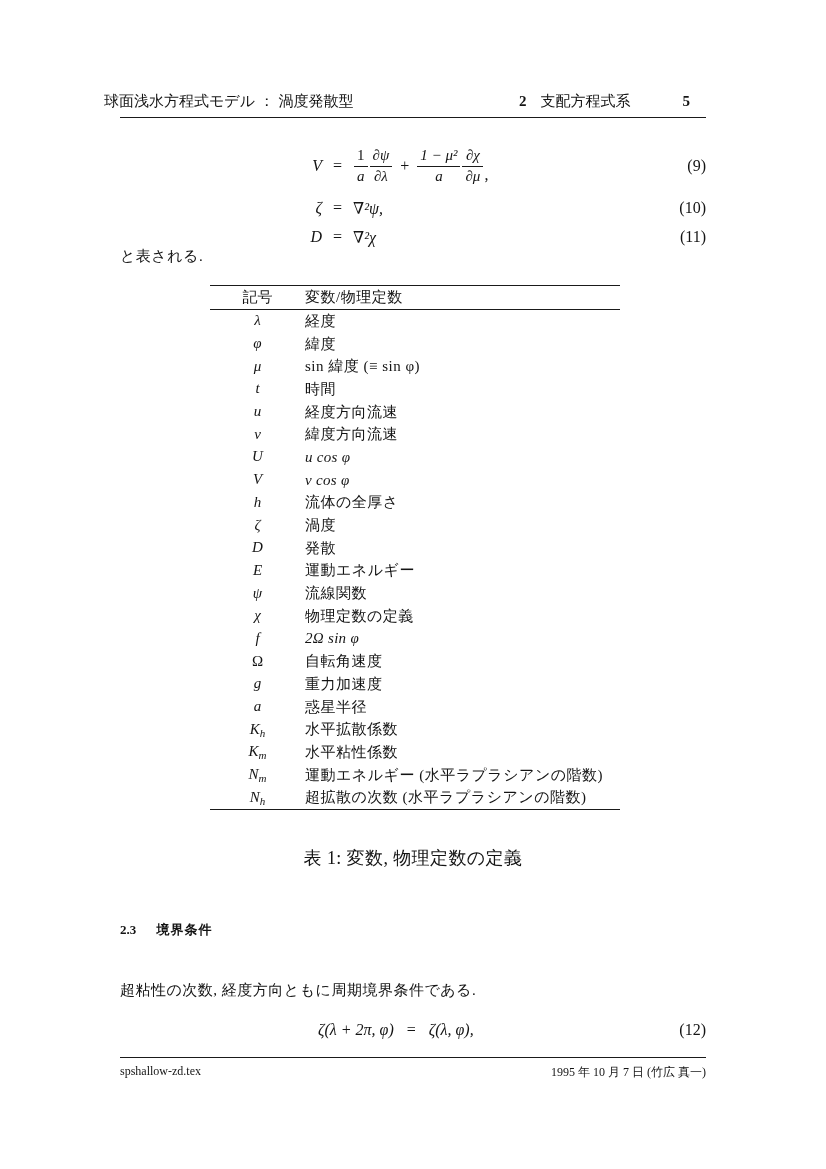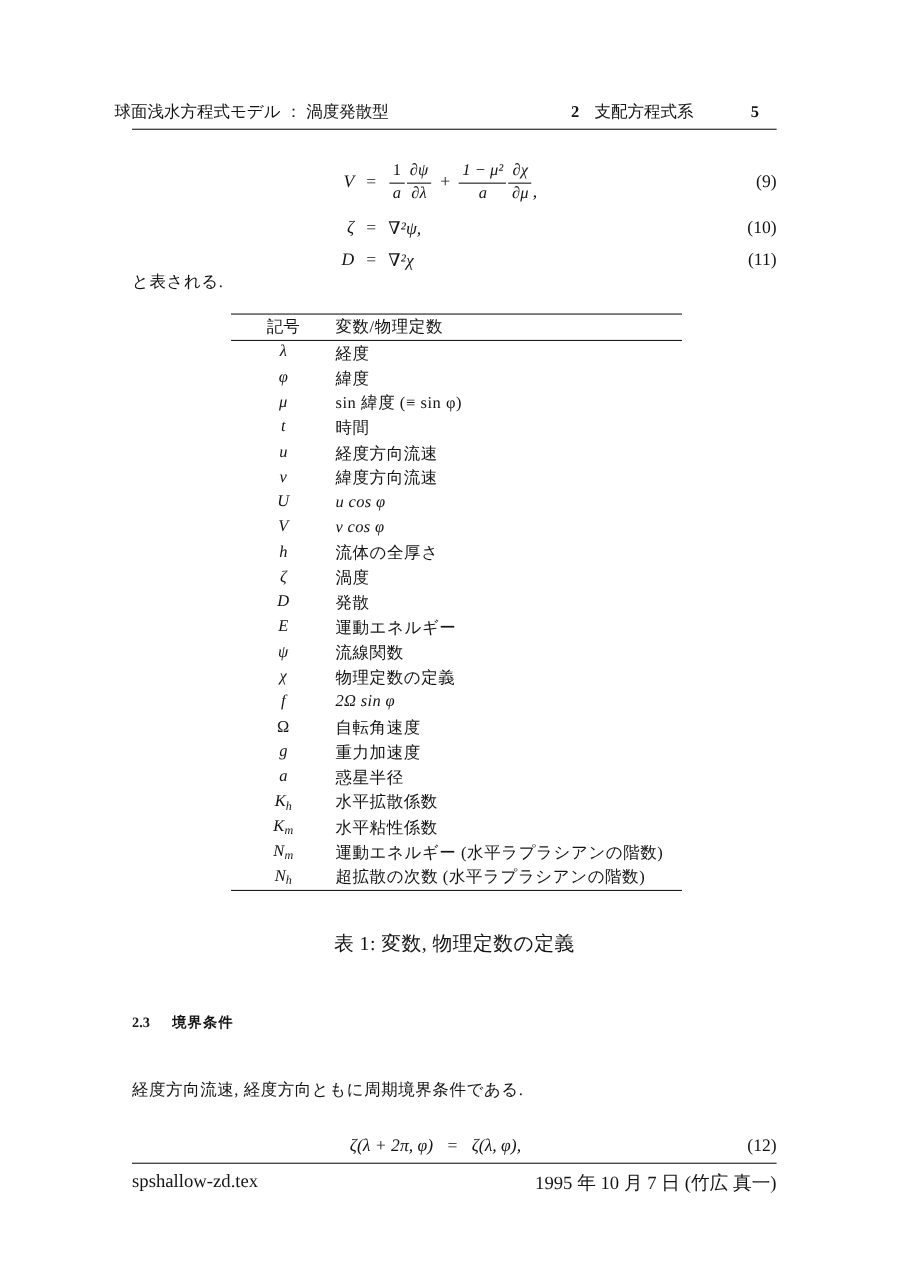--- a/index.html
+++ b/index.html
@@ -60,21 +60,21 @@
   #caption { position:absolute; left:120px; top:846px; width:586px;
              text-align:center; font-size:18px; letter-spacing:0.4px; }
 
   
   #sechead { position:absolute; left:120px; top:921px; font-size:13px; font-weight:bold; }
   #sechead .no { font-family:"Liberation Serif","DejaVu Serif",serif; margin-right:17px; }
   #sechead .ttl { font-family:"Liberation Sans","DejaVu Sans",sans-serif; letter-spacing:1px; }
 
   
   #ftr { position:absolute; left:120px; top:1064px; width:586px;
-         display:flex; justify-content:space-between; font-size:17px; }
+         display:flex; justify-content:space-between; font-size:12px; }
 </style>
 </head>
 <body>
 
 <div id="hdr">
   <span class="sans">球面浅水方程式モデル ： 渦度発散型</span>
   <span class="right">
     <span class="secno">2</span>
     <span class="sectitle sans">支配方程式系</span>
     <span class="pageno">5</span>
@@ -251,23 +251,23 @@
 </div>
 </div>
 
 <div id="caption">表 1: 変数, 物理定数の定義</div>
 
 <div id="sechead">
   <span class="no">2.3</span>
   <span class="ttl">境界条件</span>
 </div>
 
-<div class="bodytext" style="top:981px;">経度方向流速, 経度方向ともに周期境界条件である.</div>
-
-<div class="eqzone" style="top:1014px; height:32px;margin-top:12px;">
+<div class="bodytext" style="top:981px;">超粘性の次数, 経度方向ともに周期境界条件である.</div>
+
+<div class="eqzone" style="top:1014px; height:32px;">
   <div class="eqrow" style="height:32px;">
     <span class="eqbody" style="left:198px;">
       <span class="eq-lhs" style="min-width:0;">ζ(λ + 2π, φ)</span>
       <span class="eq-rel" style="margin:0 13px;">=</span>
       <span class="eq-rhs">ζ(λ, φ),</span>
     </span>
     <span class="eqnum">(12)</span>
   </div>
 </div>
 

